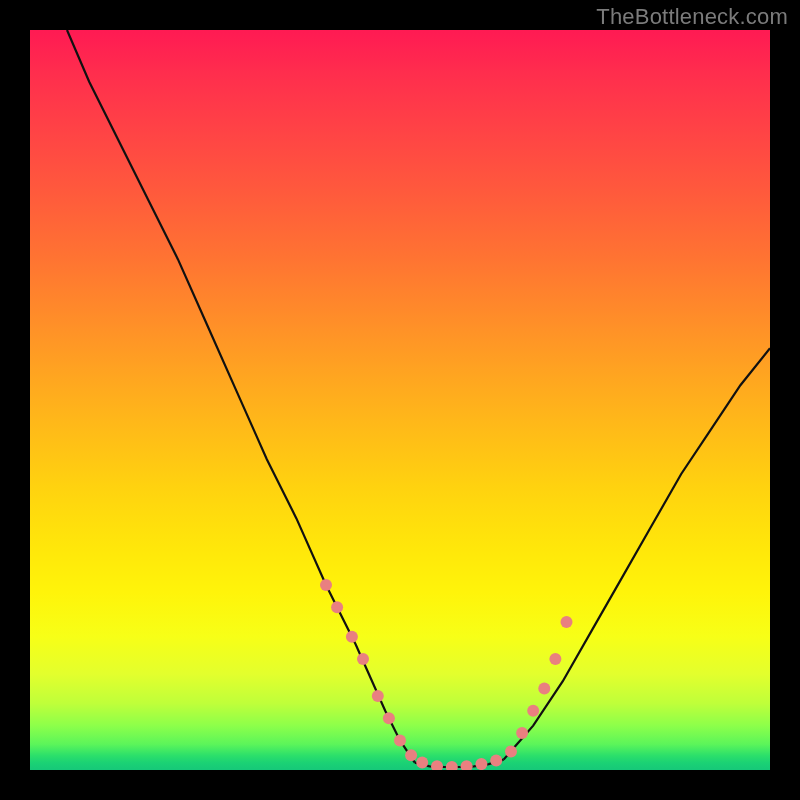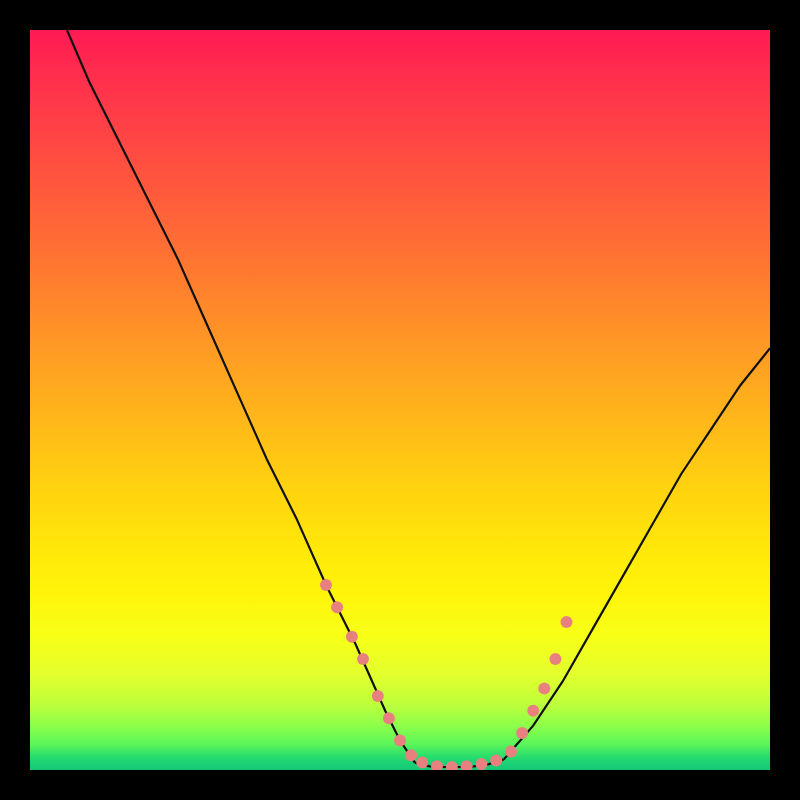--- a/index.html
+++ b/index.html
@@ -77,20 +77,21 @@
   }
   .dot {
     fill: #e98080;
   }
 </style>
 </head>
 <body>
 
 <div class="stage">
 
+  <div class="watermark">TheBottleneck.com</div>
 
   <div class="plot-area">
     <div class="gradient-bg"></div>
     <svg class="curves" viewBox="0 0 740 740" preserveAspectRatio="none">
       <path id="curve-left" class="curve-stroke" d="M37.0 0.0 L59.2 51.8 L88.8 111.0 L118.4 170.2 L148.0 229.4 L177.6 296.0 L207.2 362.6 L236.8 429.2 L266.4 488.4 L296.0 555.0 L325.6 614.2 L355.2 680.8 L370.0 710.4 L384.8 732.6"></path>
       <path id="curve-mid" class="curve-stroke" d="M384.8 732.6 L399.6 736.3 L414.4 737.0 L429.2 737.0 L444.0 736.3 L458.8 734.1 L473.6 729.6"></path>
       <path id="curve-right" class="curve-stroke" d="M473.6 729.6 L503.2 695.6 L532.8 651.2 L562.4 599.4 L592.0 547.6 L621.6 495.8 L651.2 444.0 L680.8 399.6 L710.4 355.2 L740.0 318.2"></path>
       <g id="dots">
           <circle cx="296.0" cy="555.0" r="6" class="dot"></circle>
           <circle cx="307.1" cy="577.2" r="6" class="dot"></circle>

